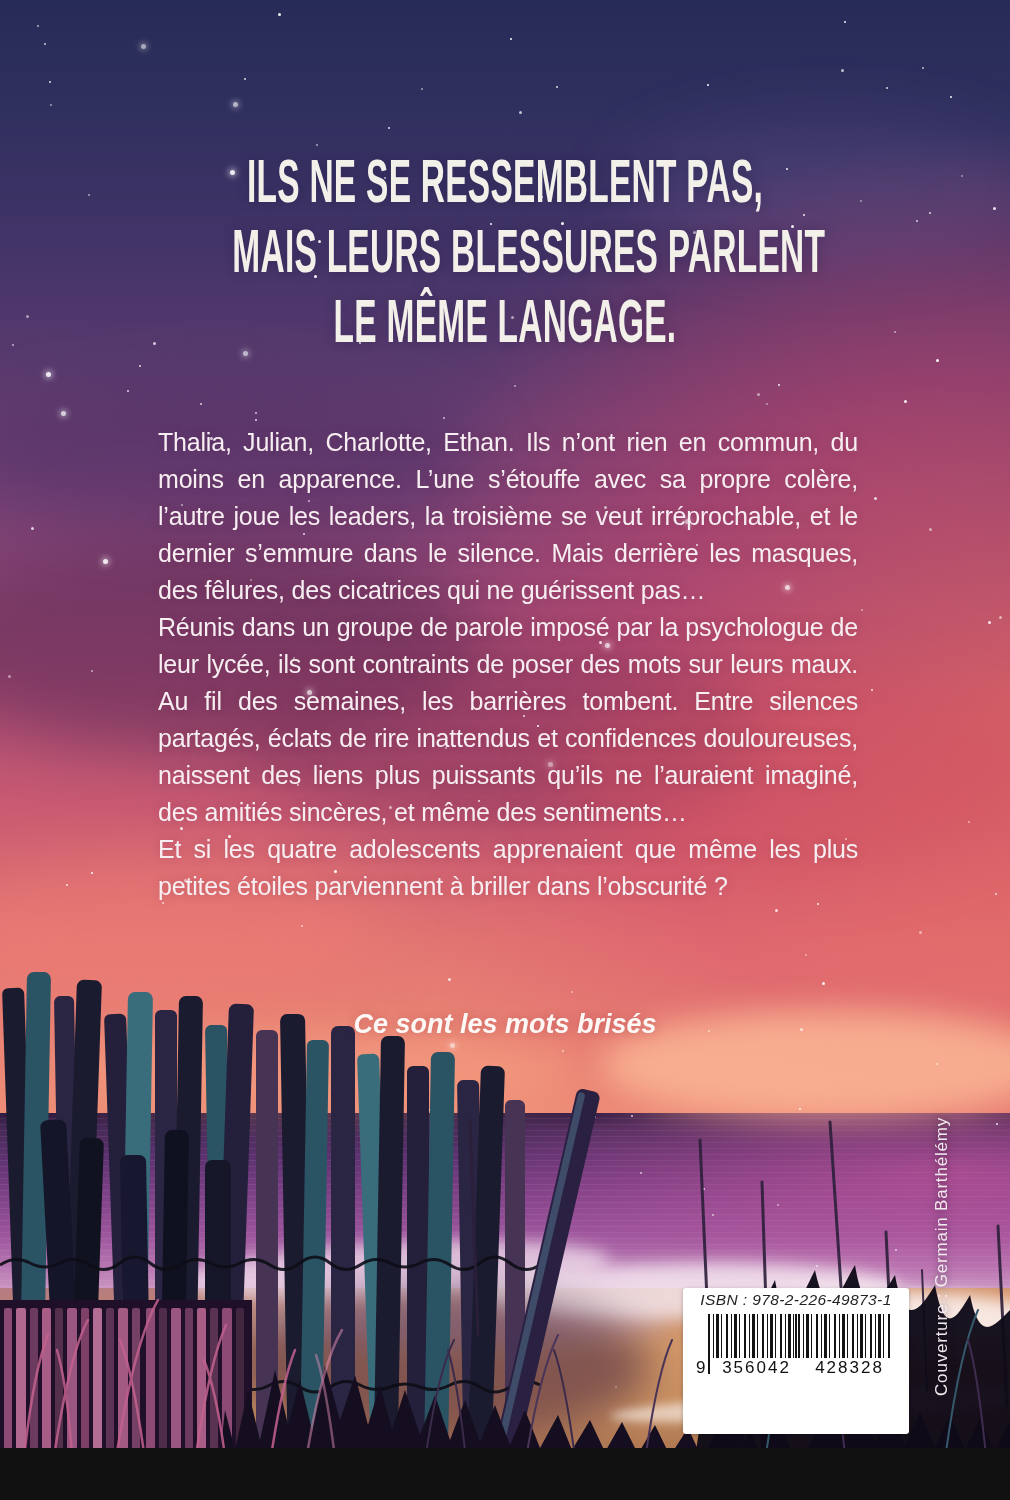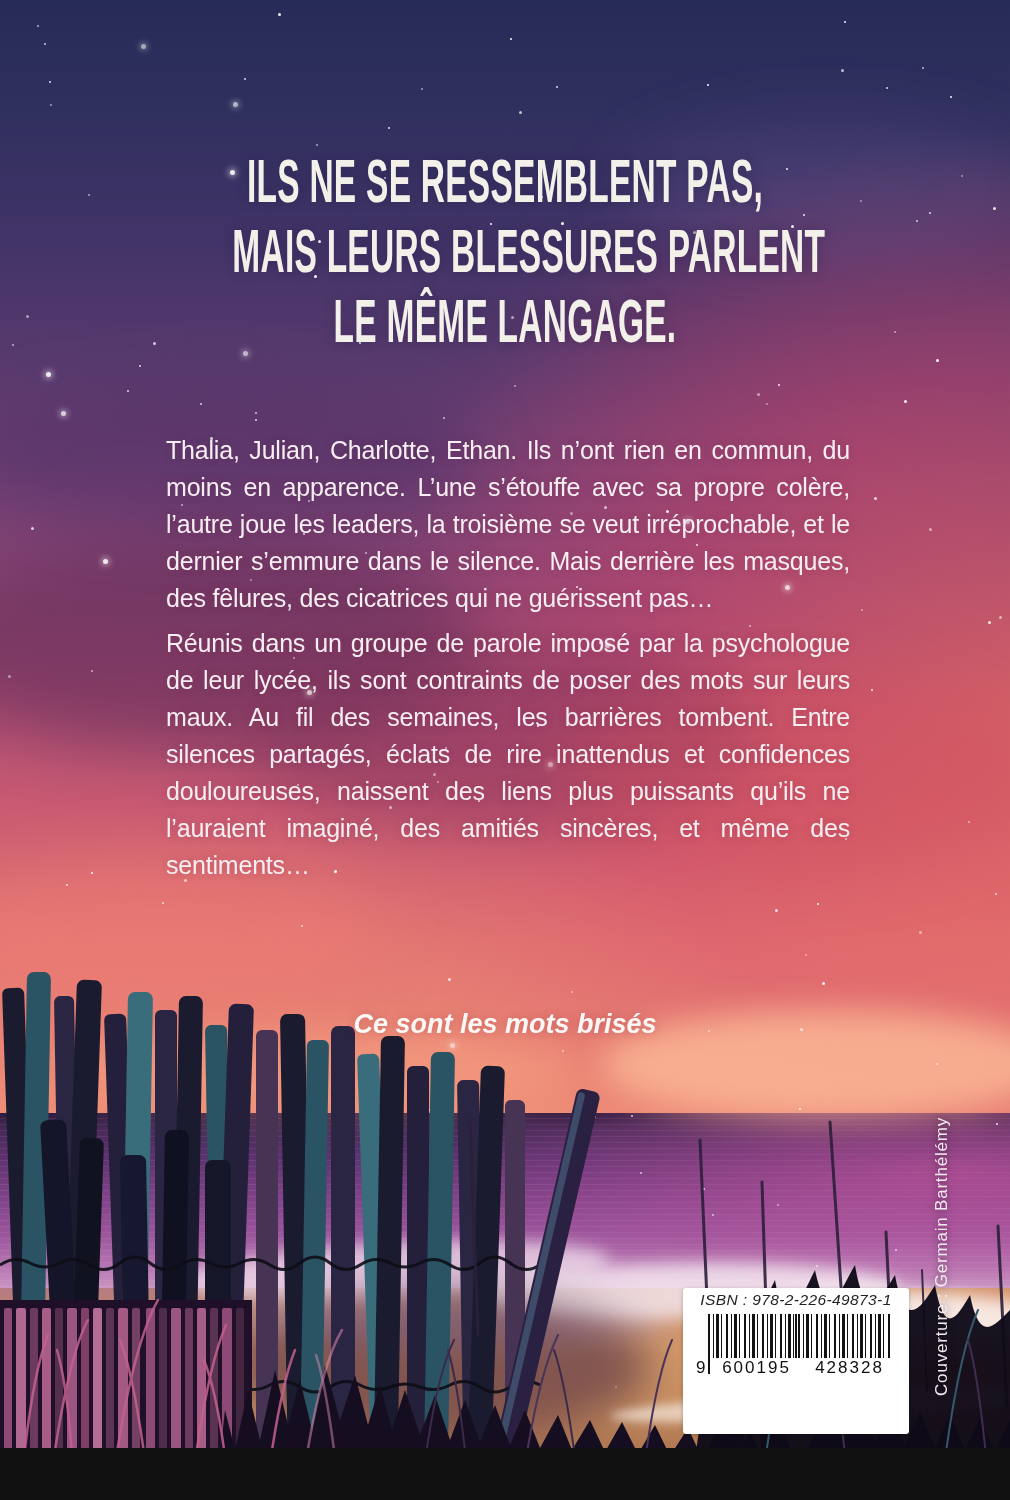--- a/index.html
+++ b/index.html
@@ -84,21 +84,21 @@
     font-size:62px;line-height:70px;letter-spacing:.5px;
     text-shadow:0 0 16px rgba(28,24,68,.38);
   }
   .headline span{display:block;transform:scaleX(.54);transform-origin:50% 50%;white-space:nowrap;}
   .synopsis{
     position:absolute;left:158px;top:424px;width:700px;z-index:10;
     color:var(--body-text,#f7eef2);
     font-size:25px;line-height:37px;letter-spacing:-.2px;
     text-align:justify;text-shadow:0 0 10px rgba(110,35,70,.25);
   }
-  .synopsis p{margin:8px;}
+  .synopsis p{margin:0;}
   .quote{
     position:absolute;left:0;top:1005px;width:100%;text-align:center;z-index:10;
     color:#fdf8f5;font-size:27px;line-height:38px;font-weight:700;font-style:italic;
     text-shadow:0 0 10px rgba(140,40,60,.3);
   }
   
   .price-box{
     position:absolute;left:683px;top:1288px;width:226px;height:146px;z-index:11;
     background:#fff;border-radius:3px;text-align:center;color:#111;
     box-shadow:0 1px 4px rgba(0,0,0,.25);
@@ -407,36 +407,37 @@
 
   <header class="headline">
     <span>ILS NE SE RESSEMBLENT PAS,</span>
     <span>MAIS LEURS BLESSURES PARLENT</span>
     <span>LE MÊME LANGAGE.</span>
   </header>
 
   <main class="synopsis">
     <p>Thalia, Julian, Charlotte, Ethan. Ils n’ont rien en commun, du moins en apparence. L’une s’étouffe avec sa propre colère, l’autre joue les leaders, la troisième se veut irréprochable, et le dernier s’emmure dans le silence. Mais derrière les masques, des fêlures, des cicatrices qui ne guérissent pas…</p>
     <p>Réunis dans un groupe de parole imposé par la psychologue de leur lycée, ils sont contraints de poser des mots sur leurs maux. Au fil des semaines, les barrières tombent. Entre silences partagés, éclats de rire inattendus et confidences douloureuses, naissent des liens plus puissants qu’ils ne l’auraient imaginé, des amitiés sincères, et même des sentiments…</p>
+    <p>Et si les quatre adolescents apprenaient que même les plus petites étoiles parviennent à briller dans l’obscurité ?</p>
   </main>
 
   <div class="quote">
     <div>Ce sont les mots brisés</div>
   </div>
 
   <div class="price-box">
     <div class="isbn">ISBN : 978-2-226-49873-1</div>
     <div class="barcode">
       <div class="bars"></div>
       <div class="guard g1"></div>
       <div class="guard g2"></div>
       <div class="guard g3"></div>
       <div class="digits">
         <span class="lead">9</span>
-        <span class="grp">600195</span>
+        <span class="grp">356042</span>
         <span class="grp">428328</span>
       </div>
     </div>
   </div>
 
   <div class="credit">Couverture : Germain Barthélémy</div>
 
 </div>
 
 </body></html>

